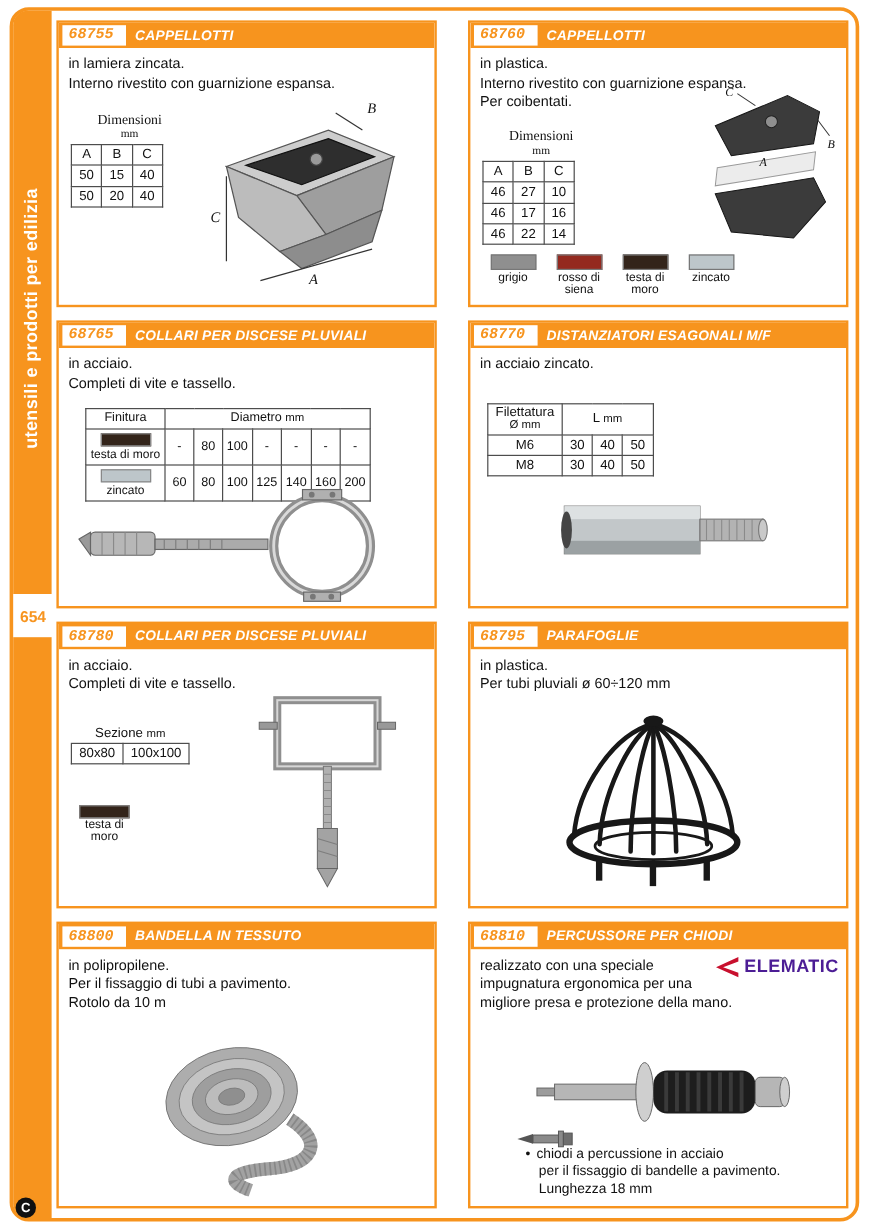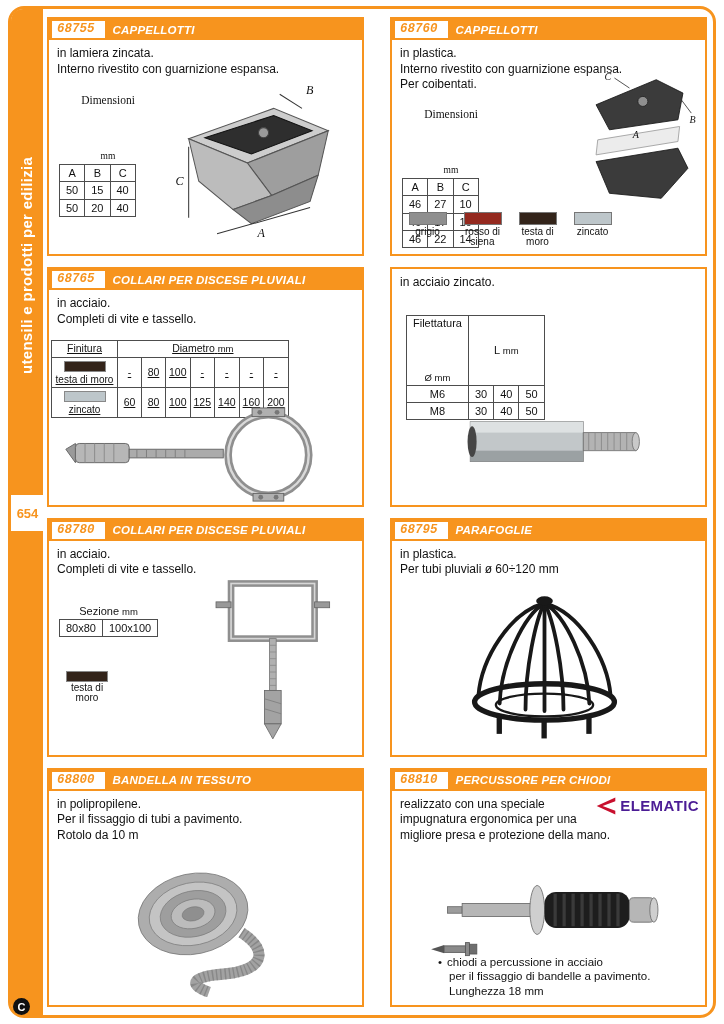--- a/index.html
+++ b/index.html
@@ -28,35 +28,35 @@
           overflow:hidden; display:flex; flex-direction:column; }
   .card-head { height:21px; background:var(--orange); display:flex; align-items:center;
                gap:8px; padding:0 4px 0 3px; flex:none; }
   .code { background:#fff; color:var(--orange); font-style:italic; font-weight:bold;
           font-size:12.5px; line-height:16px; padding:0 10px 1px 5px;font-family:Liberation Mono, monospace; }
   .title { color:#fff; font-style:italic; font-weight:bold; font-size:11.5px;
            letter-spacing:.2px; white-space:nowrap; }
   .card-body { position:relative; flex:1; padding:6px 8px; font-size:12px; line-height:1.3; }
   .desc { max-width:260px; }
   .tblcap { text-align:center; font-size:11.5px; line-height:1.1; margin-bottom:3px;font-family:Liberation Serif, serif; }
-  .u { font-size:9.5px;margin-top:44px; }
+  .u { font-size:9.5px; }
   .tbl { border-collapse:collapse; font-size:11px; color:#111; }
   .tbl th,.tbl td { border:1px solid #4d4d4d; padding:1px 6px; text-align:center;
                     font-weight:normal; font-size:11px; min-width:22px; }
   .img { position:absolute; }
   .dimlbl { font-family:"Liberation Serif",serif; font-style:italic; font-size:12px; fill:#111; }
   
   .c0-dim { position:absolute; left:10px; top:54px; width:98px; }
   .c0-img { right:0; top:34px; width:205px; height:172px; }
   .c1-dim { position:absolute; left:10px; top:68px; width:98px; }
   .c1-img { right:4px; top:28px; width:128px; height:142px; }
   .swatches { position:absolute; left:8px; bottom:6px; display:flex; }
   .swatchcell { width:55px; text-align:center; font-size:10px; line-height:1.08; }
   .sw { display:block; width:38px; height:13px; margin:0 auto 2px; border:1px solid #777; }
-  .ft { position:absolute; left:2px; top:50px;text-decoration:underline; }
+  .ft { position:absolute; left:22px; top:50px; }
   .ft th,.ft td { font-size:10.5px; padding:1px 3px; min-width:24px; }
   .fin { width:66px; }
   .sw2 { display:block; width:42px; height:11px; margin:2px auto 1px; border:1px solid #888; }
   .finlbl { font-size:10px; }
   .c2-img { left:12px; bottom:2px; width:290px; height:96px; }
   .tt { position:absolute; left:14px; top:46px; }
   .th2 { font-size:10.5px; line-height:1.1; }
   .c3-img { left:62px; bottom:28px; width:208px; height:68px; }
   .sec { position:absolute; left:10px; top:62px; }
   .capth { border:none !important; border-bottom:1px solid #4d4d4d !important; font-size:11px; }
@@ -276,20 +276,24 @@
             <circle cx="206" cy="5.5" r="2.5" fill="#777"></circle>
             <circle cx="224" cy="5.5" r="2.5" fill="#777"></circle>
             <rect x="199" y="90" width="32" height="8" fill="#b0b0b0" stroke="#666"></rect>
             <circle cx="207" cy="94" r="2.5" fill="#777"></circle>
             <circle cx="223" cy="94" r="2.5" fill="#777"></circle>
           </svg>
         </div>
       </section>
 
       <section class="card">
+        <header class="card-head">
+          <span class="code">68770</span>
+          <span class="title">DISTANZIATORI ESAGONALI M/F</span>
+        </header>
         <div class="card-body">
           <div class="desc">
             <div>in acciaio zincato.</div>
           </div>
           <table class="tbl tt">
             <tbody>
                 <tr>
               <th class="th2">
                 <div>Filettatura</div>
                 <div class="u">Ø mm</div>

